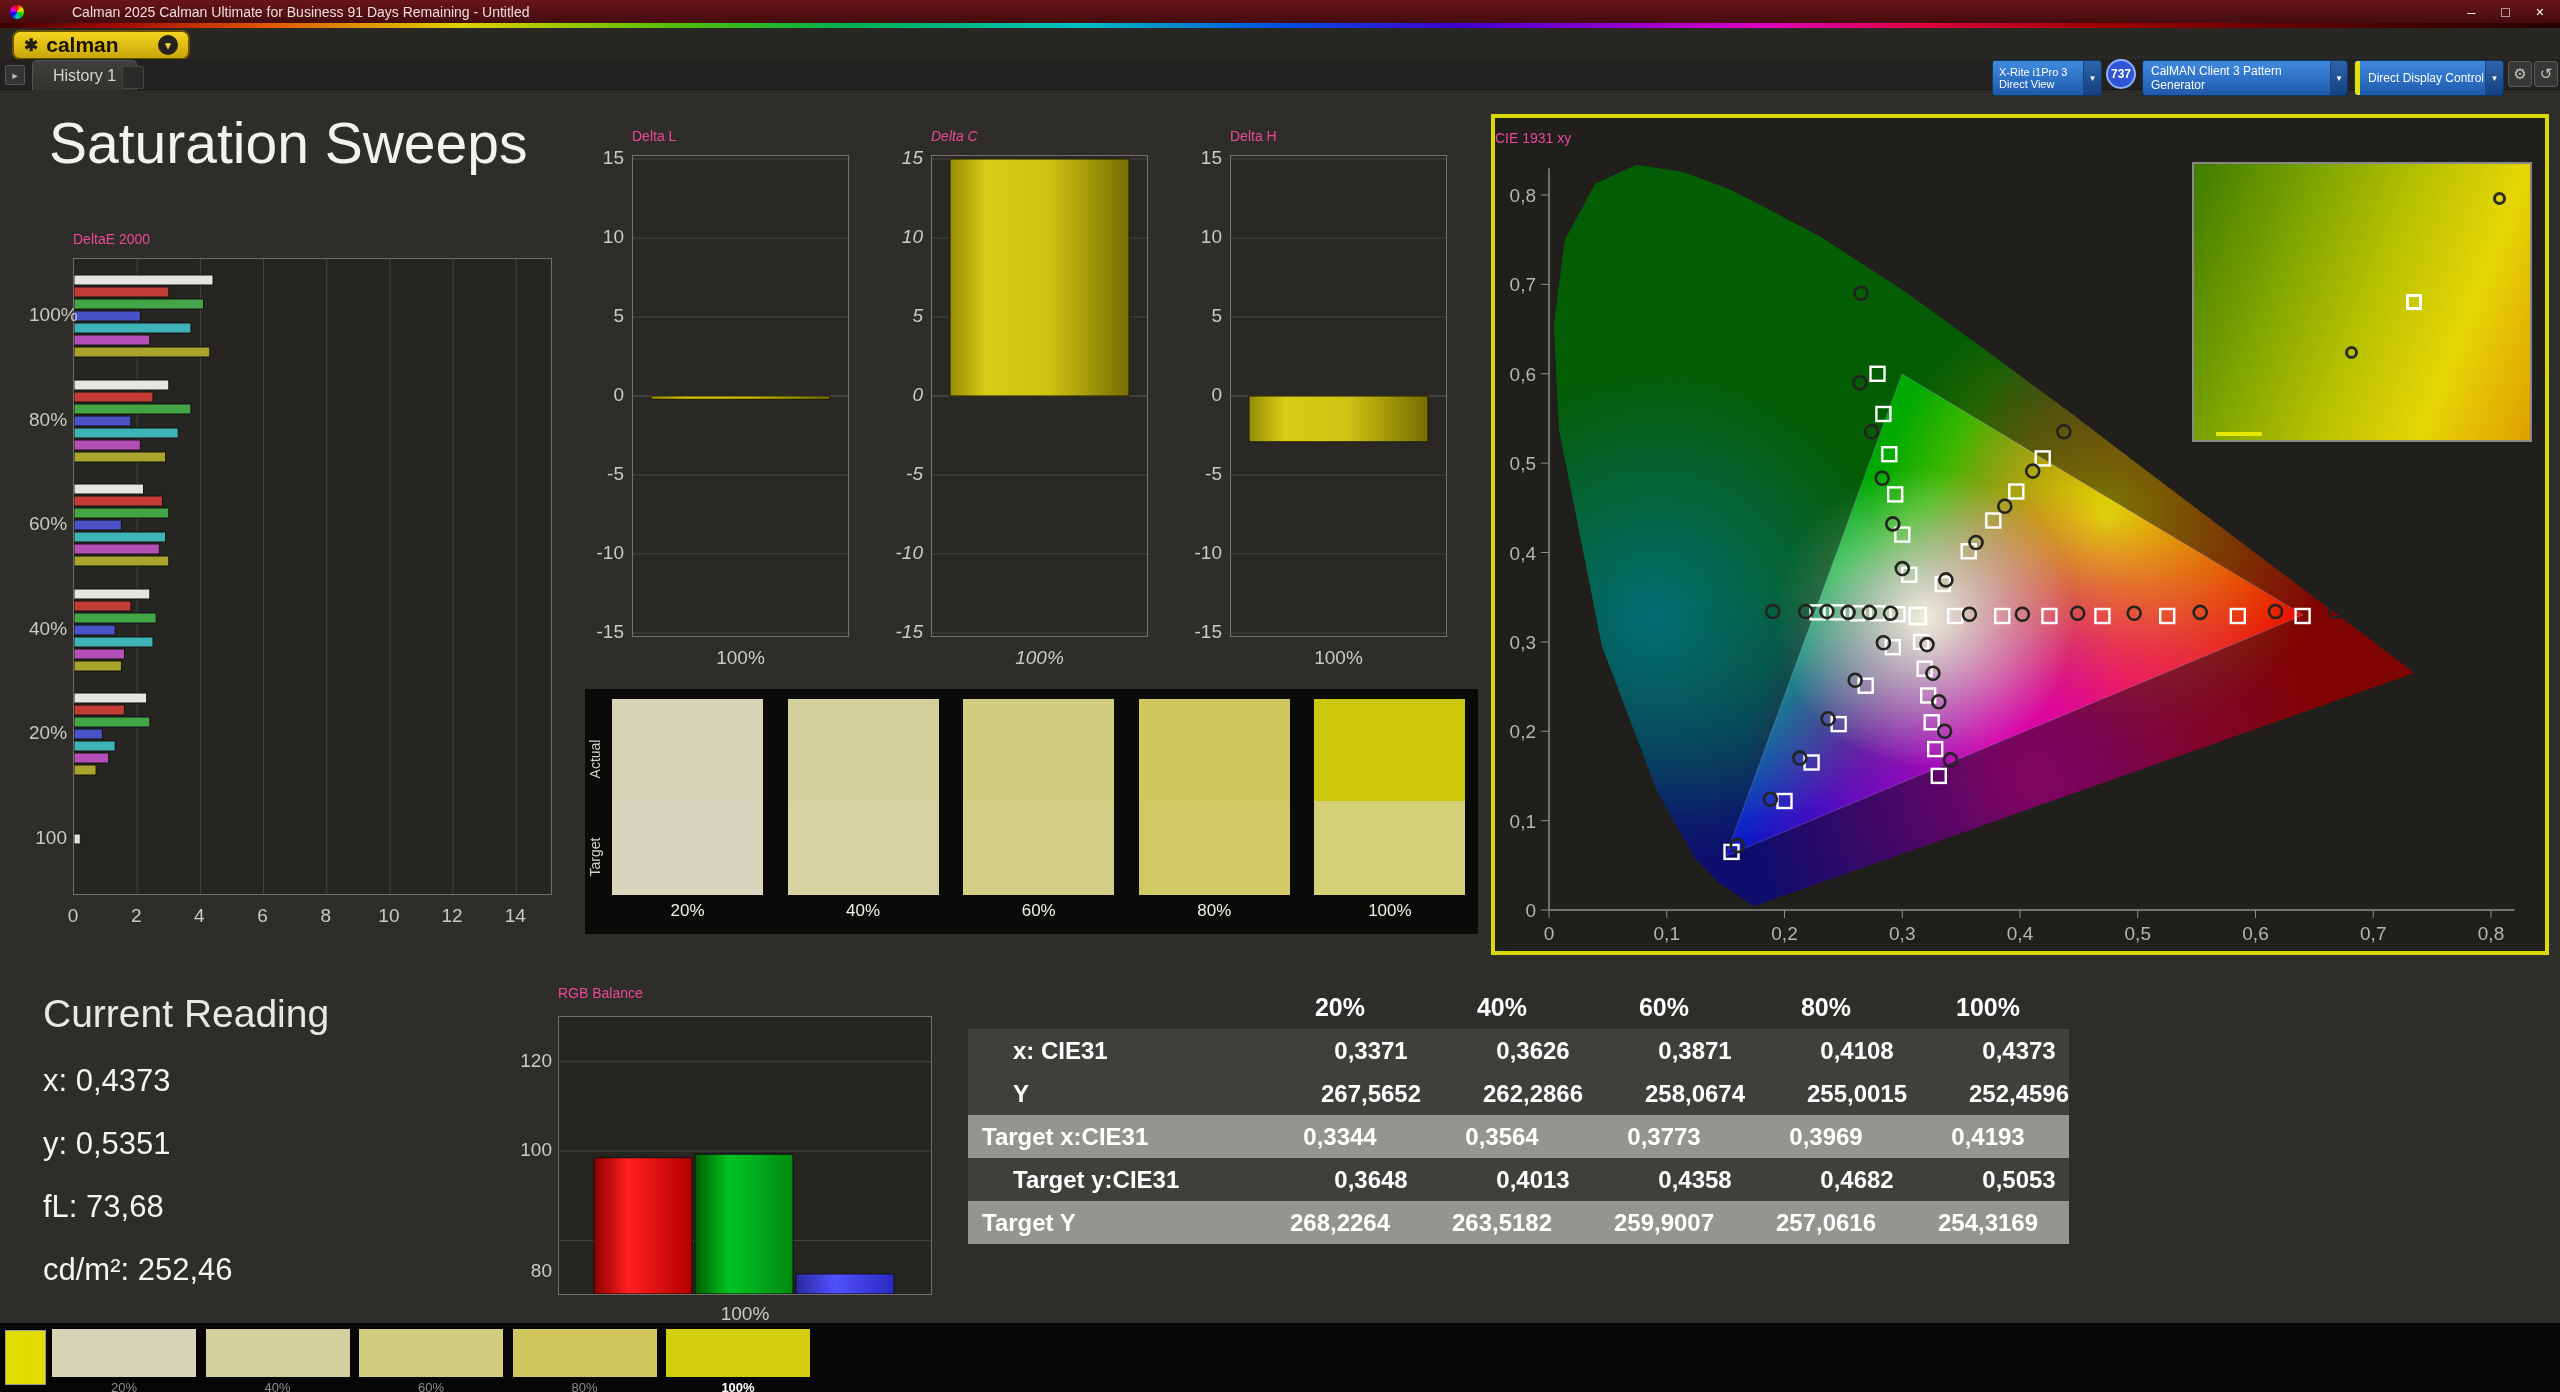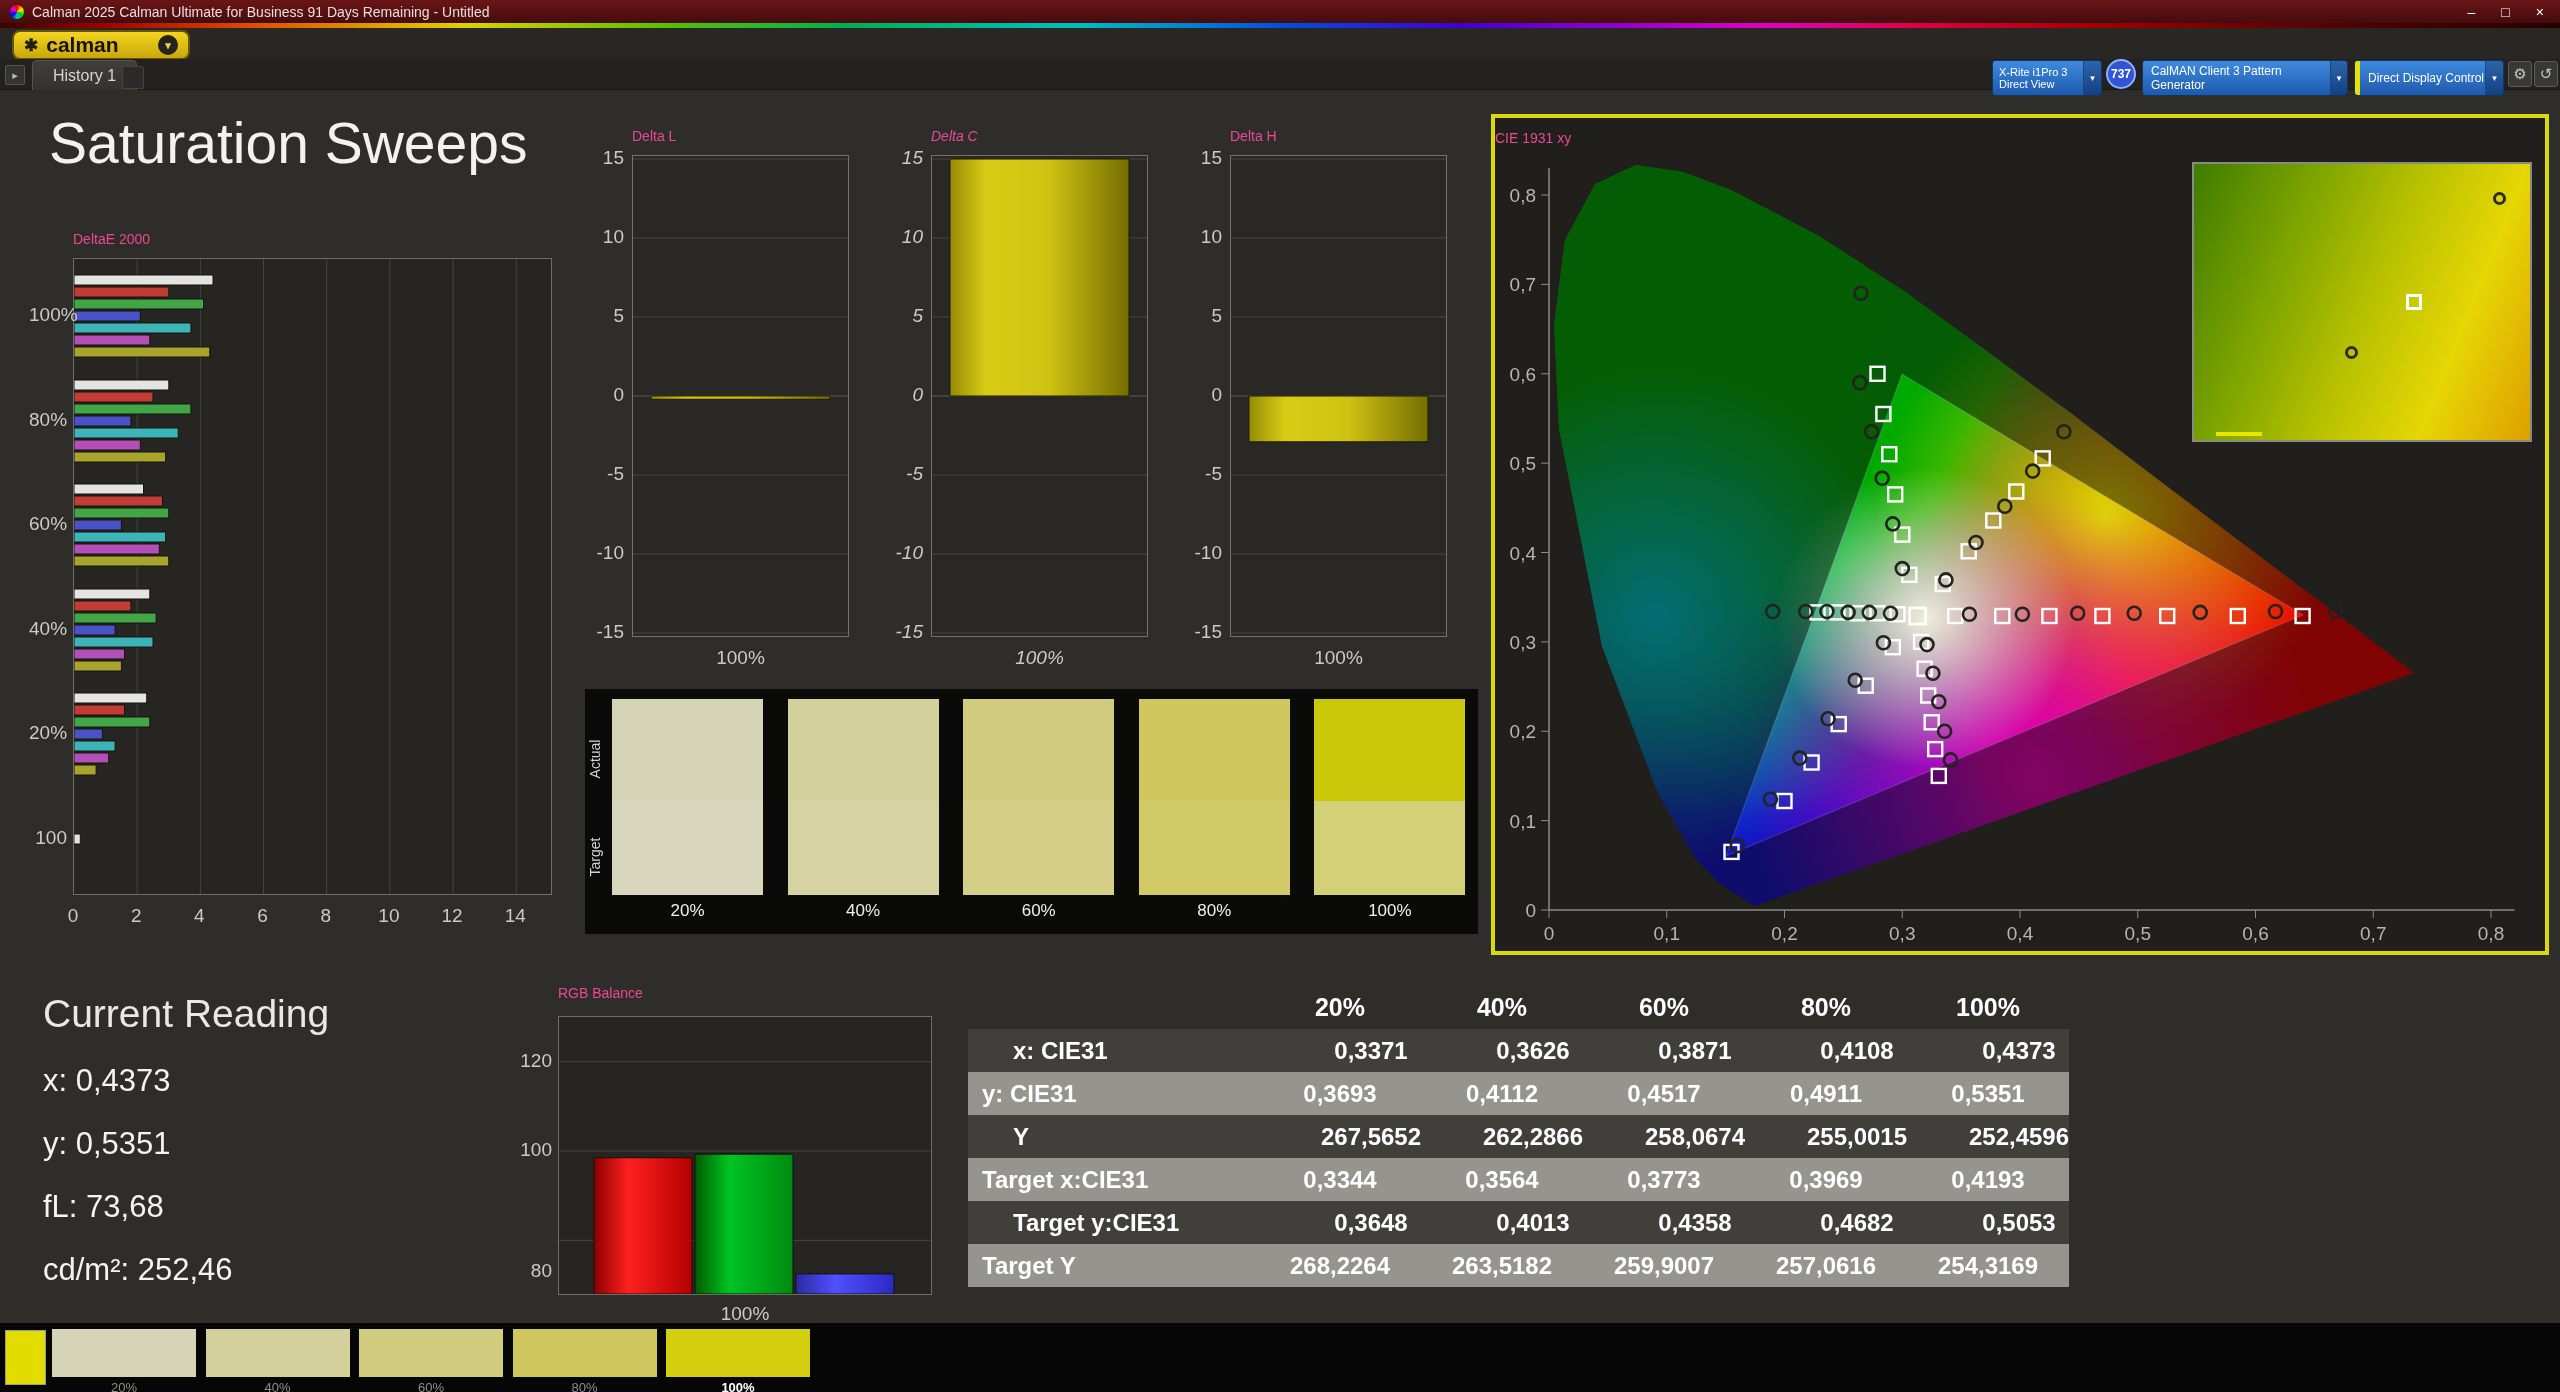--- a/index.html
+++ b/index.html
@@ -5,21 +5,21 @@
   * { box-sizing: border-box; }
   body { margin:0; background:#111; }
   #app { position:relative; width:2560px; height:1392px; background:#2e2d2a; overflow:hidden;
          font-family:"Liberation Sans", sans-serif; }
 
   
   .titlebar { position:absolute; left:0; top:0; width:100%; height:23px;
               background:linear-gradient(#6a1516,#440c0e); display:flex; align-items:center; padding:0 10px; }
   .titlebar-icon { width:14px; height:14px; border-radius:50%;
                    background:conic-gradient(#e00,#ee0,#0c0,#0cc,#00e,#e0e,#e00); margin-right:8px; }
-  .titlebar-title { color:#eedcdc; font-size:14px; white-space:nowrap; }
+  .titlebar-title { color:#eedcdc; font-size:14px; white-space:nowrap;margin-left:40px; }
   .win-controls { margin-left:auto; display:flex; gap:26px; color:#fff; font-size:14px; padding-right:6px; }
 
   .rainbow { position:absolute; left:0; top:23px; width:100%; height:5px;
     background:linear-gradient(90deg,#3a0000 0%,#a00000 4%,#e05000 10%,#e0d000 18%,#58c000 26%,#00b050 33%,
       #00c0c0 42%,#0050e0 50%,#4000d0 57%,#9000d0 63%,#e000c0 69%,#e00040 75%,#a00000 82%,#500000 92%,#260000 100%); }
 
   .logo-row { position:absolute; left:0; top:28px; width:100%; height:31px; background:#282724; }
   .logo-btn { position:absolute; left:12px; top:2px; width:178px; height:30px; border-radius:8px;
               background:linear-gradient(#f4d41f,#c9a70c); border:2px solid #6b5200;
               display:flex; align-items:center; gap:8px; padding:0 10px;
@@ -583,28 +583,20 @@
         <div class="tcell">100%</div>
       </div>
       <div class="trow row-dark">
         <div class="tlabel">x: CIE31</div>
         <div class="tval">0,3371</div>
         <div class="tval">0,3626</div>
         <div class="tval">0,3871</div>
         <div class="tval">0,4108</div>
         <div class="tval">0,4373</div>
       </div>
-      <div class="trow row-light">
-        <div class="tlabel">y: CIE31</div>
-        <div class="tval">0,3693</div>
-        <div class="tval">0,4112</div>
-        <div class="tval">0,4517</div>
-        <div class="tval">0,4911</div>
-        <div class="tval">0,5351</div>
-      </div>
       <div class="trow row-dark">
         <div class="tlabel">Y</div>
         <div class="tval">267,5652</div>
         <div class="tval">262,2866</div>
         <div class="tval">258,0674</div>
         <div class="tval">255,0015</div>
         <div class="tval">252,4596</div>
       </div>
       <div class="trow row-light">
         <div class="tlabel">Target x:CIE31</div>

